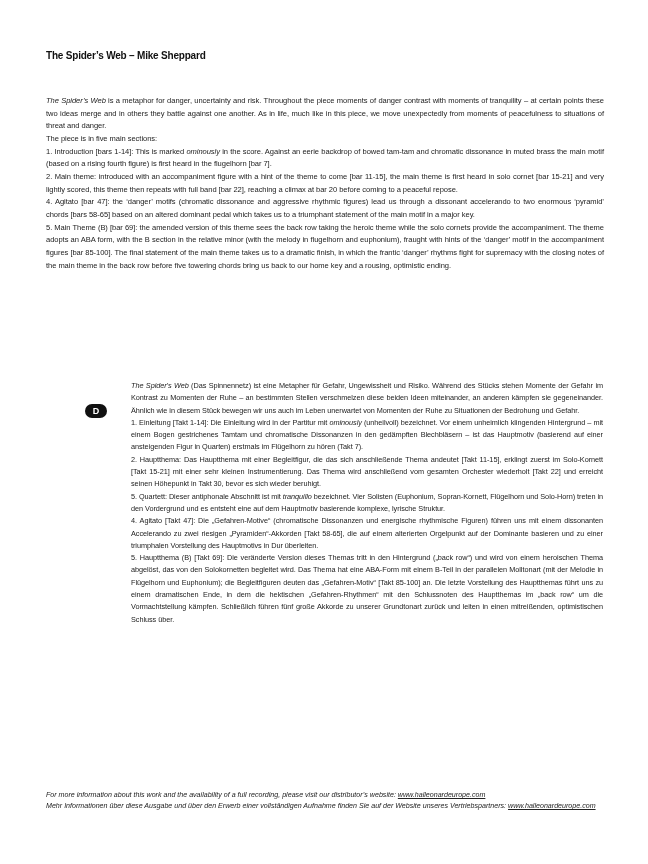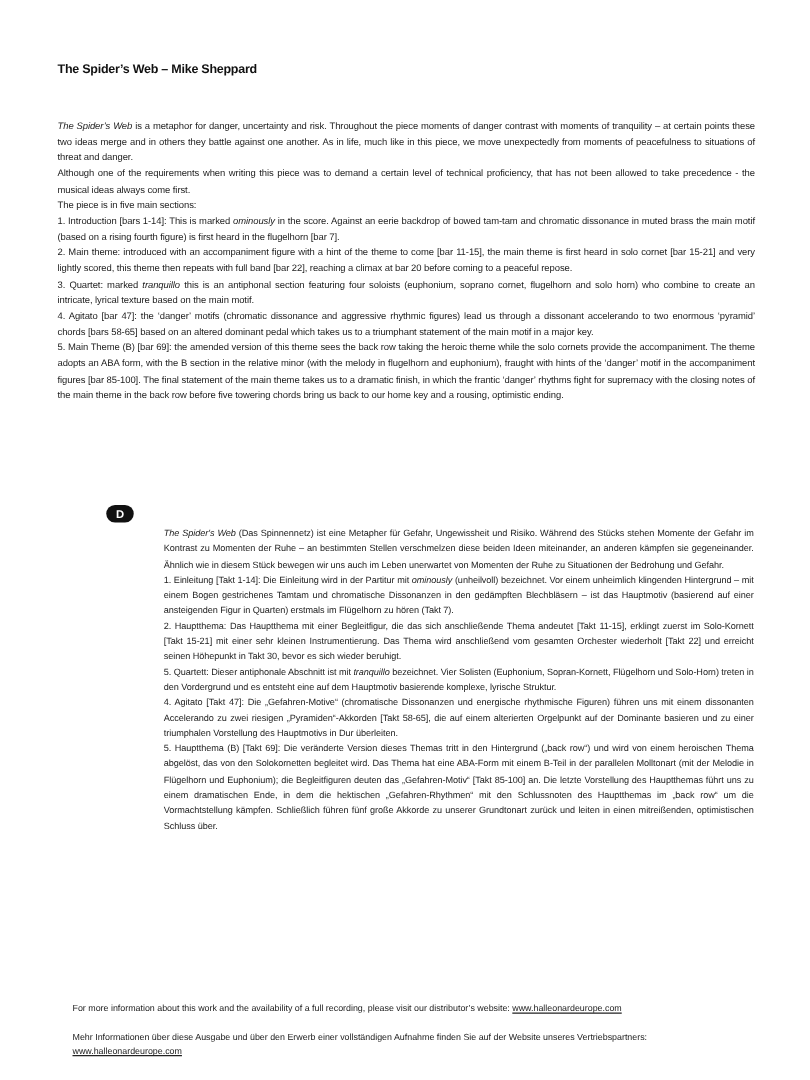--- a/index.html
+++ b/index.html
@@ -4,38 +4,36 @@
 <style>
   html, body { margin: 0; padding: 0; background: #ffffff; }
   body { width: 648px; height: 864px; position: relative; overflow: hidden; color: #1a1a1a;
          font-family: "Liberation Sans", sans-serif; }
   .title { position: absolute; left: 46px; top: 50px; font-size: 10px; font-weight: bold; letter-spacing: -0.2px; color: #111; white-space: nowrap; }
   .en { position: absolute; left: 46px; top: 95px; width: 558px; font-size: 7.55px; line-height: 12.65px; font-weight: normal; color: #1c1c1c; letter-spacing: -0.05px; }
   .en p, .de p { margin: 0; }
   .en .j, .de .j { text-align: justify; text-align-last: left; }
   .badge { position: absolute; left: 85px; top: 404px; width: 22px; height: 14px; border-radius: 7px; background: #111; color: #fff;
            font-size: 9px; font-weight: bold; line-height: 14px; text-align: center; }
-  .de { position: absolute; left: 131px; top: 421px; width: 472px; font-size: 7.3px; line-height: 12.3px; color: #222; letter-spacing: -0.05px; }
+  .de { position: absolute; left: 131px; top: 380px; width: 472px; font-size: 7.3px; line-height: 12.3px; color: #222; letter-spacing: -0.05px; }
   .footer { position: absolute; left: 46px; top: 790px; width: 560px; font-size: 7.1px; line-height: 11.2px; color: #222; }
-  .footer p { margin: 12px; }
+  .footer p { margin: 0; font-style: italic; }
   .link { text-decoration: underline; color: #222; }
   i { font-style: italic; font-weight: inherit; }
 </style>
 </head>
 <body>
 
 <div class="title">The Spider’s Web – Mike Sheppard</div>
 
 <div class="en">
   <p class="j"><i>The Spider’s Web</i><span> is a metaphor for danger, uncertainty and risk. Throughout the piece moments of danger contrast with moments of tranquility – at certain points these two ideas merge and in others they battle against one another. As in life, much like in this piece, we move unexpectedly from moments of peacefulness to situations of threat and danger.</span></p>
-  <p class="j">Although one of the requirements when writing this piece was to demand a certain level of technical proficiency, that has not been allowed to take precedence - the musical ideas always come first.</p>
   <p>The piece is in five main sections:</p>
   <p class="j"><span>1. Introduction [bars 1-14]: This is marked </span><i>ominously</i><span> in the score. Against an eerie backdrop of bowed tam-tam and chromatic dissonance in muted brass the main motif (based on a rising fourth figure) is first heard in the flugelhorn [bar 7].</span></p>
   <p class="j">2. Main theme: introduced with an accompaniment figure with a hint of the theme to come [bar 11-15], the main theme is first heard in solo cornet [bar 15-21] and very lightly scored, this theme then repeats with full band [bar 22], reaching a climax at bar 20 before coming to a peaceful repose.</p>
-  <p class="j"><span>3. Quartet: marked </span><i>tranquillo</i><span> this is an antiphonal section featuring four soloists (euphonium, soprano cornet, flugelhorn and solo horn) who combine to create an intricate, lyrical texture based on the main motif.</span></p>
   <p class="j">4. Agitato [bar 47]: the ‘danger’ motifs (chromatic dissonance and aggressive rhythmic figures) lead us through a dissonant accelerando to two enormous ‘pyramid’ chords [bars 58-65] based on an altered dominant pedal which takes us to a triumphant statement of the main motif in a major key.</p>
   <p class="j">5. Main Theme (B) [bar 69]: the amended version of this theme sees the back row taking the heroic theme while the solo cornets provide the accompaniment. The theme adopts an ABA form, with the B section in the relative minor (with the melody in flugelhorn and euphonium), fraught with hints of the ‘danger’ motif in the accompaniment figures [bar 85-100]. The final statement of the main theme takes us to a dramatic finish, in which the frantic ‘danger’ rhythms fight for supremacy with the closing notes of the main theme in the back row before five towering chords bring us back to our home key and a rousing, optimistic ending.</p>
 </div>
 
 <div class="badge">D</div>
 
 <div class="de">
   <p class="j"><i>The Spider's Web</i><span> (Das Spinnennetz) ist eine Metapher für Gefahr, Ungewissheit und Risiko. Während des Stücks stehen Momente der Gefahr im Kontrast zu Momenten der Ruhe – an bestimmten Stellen verschmelzen diese beiden Ideen miteinander, an anderen kämpfen sie gegeneinander. Ähnlich wie in diesem Stück bewegen wir uns auch im Leben unerwartet von Momenten der Ruhe zu Situationen der Bedrohung und Gefahr.</span></p>
   <p class="j"><span>1. Einleitung [Takt 1-14]: Die Einleitung wird in der Partitur mit </span><i>ominously</i><span> (unheilvoll) bezeichnet. Vor einem unheimlich klingenden Hintergrund – mit einem Bogen gestrichenes Tamtam und chromatische Dissonanzen in den gedämpften Blechbläsern – ist das Hauptmotiv (basierend auf einer ansteigenden Figur in Quarten) erstmals im Flügelhorn zu hören (Takt 7).</span></p>
   <p class="j">2. Hauptthema: Das Hauptthema mit einer Begleitfigur, die das sich anschließende Thema andeutet [Takt 11-15], erklingt zuerst im Solo-Kornett [Takt 15-21] mit einer sehr kleinen Instrumentierung. Das Thema wird anschließend vom gesamten Orchester wiederholt [Takt 22] und erreicht seinen Höhepunkt in Takt 30, bevor es sich wieder beruhigt.</p>

